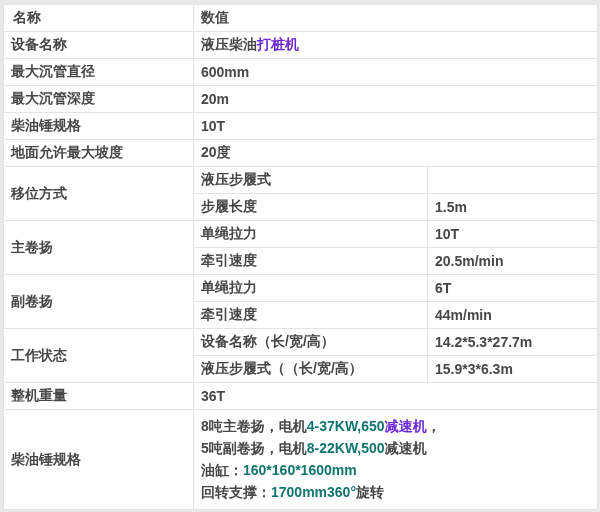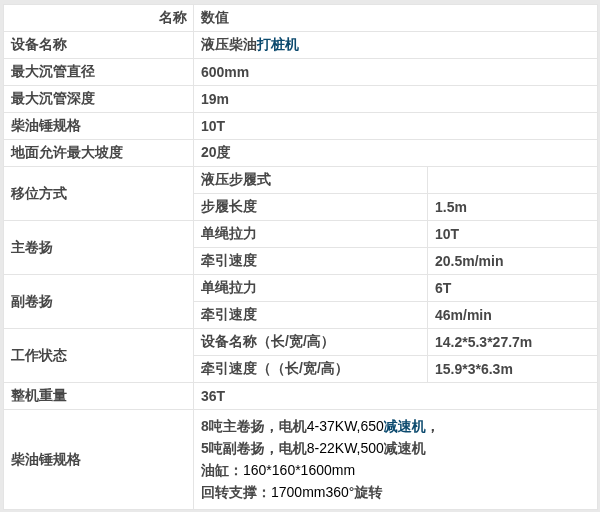--- a/index.html
+++ b/index.html
@@ -29,24 +29,24 @@
     font-weight:bold;
     color:#474747;
     vertical-align:middle;
     padding:0 6px 0 7px;
     overflow:hidden;
     white-space:nowrap;
   }
   thead tr, tbody tr{height:27px;}
   tbody tr:last-child{height:auto;}
   th{text-align:left;}
-  th.name-col{padding-left:25px;text-align:right;}
+  th.name-col{padding-left:9px;}
   td.c1{}
-  .num{font-weight:normal;color:#000000;}
-  a{color:#0c4a6e;text-decoration:none;font-weight:bold;cursor:pointer;}
+  .num{font-weight:bold;color:#0f766e;}
+  a{color:#6d28d9;text-decoration:none;font-weight:bold;cursor:pointer;}
   td.config-cell{padding-top:5px;padding-bottom:6px;white-space:normal;}
   .line{line-height:22px;height:22px;white-space:nowrap;}
 </style>
 </head>
 <body>
 
 <div class="table-wrap">
   <table>
     <colgroup>
       <col class="c1">
@@ -63,21 +63,21 @@
         <tr>
           <td class="c1">设备名称</td>
           <td class="c2" colspan="2"><span>液压柴油</span><a href="#">打桩机</a></td>
         </tr>
         <tr>
           <td class="c1">最大沉管直径</td>
           <td class="c2" colspan="2">600mm</td>
         </tr>
         <tr>
           <td class="c1">最大沉管深度</td>
-          <td class="c2" colspan="2">19m</td>
+          <td class="c2" colspan="2">20m</td>
         </tr>
         <tr>
           <td class="c1">柴油锤规格</td>
           <td class="c2" colspan="2">10T</td>
         </tr>
         <tr>
           <td class="c1">地面允许最大坡度</td>
           <td class="c2" colspan="2">20度</td>
         </tr>
         <tr>
@@ -98,29 +98,29 @@
           <td class="c2">牵引速度</td>
           <td class="c3">20.5m/min</td>
         </tr>
         <tr>
           <td class="c1" rowspan="2">副卷扬</td>
           <td class="c2">单绳拉力</td>
           <td class="c3">6T</td>
         </tr>
         <tr>
           <td class="c2">牵引速度</td>
-          <td class="c3">46m/min</td>
+          <td class="c3">44m/min</td>
         </tr>
         <tr>
           <td class="c1" rowspan="2">工作状态</td>
           <td class="c2">设备名称（长/宽/高）</td>
           <td class="c3">14.2*5.3*27.7m</td>
         </tr>
         <tr>
-          <td class="c2">牵引速度（（长/宽/高）</td>
+          <td class="c2">液压步履式（（长/宽/高）</td>
           <td class="c3">15.9*3*6.3m</td>
         </tr>
         <tr>
           <td class="c1">整机重量</td>
           <td class="c2" colspan="2">36T</td>
         </tr>
         <tr>
           <td class="c1">柴油锤规格</td>
           <td class="c2 config-cell" colspan="2">
             <div class="line"><span>8吨主卷扬，电机</span><span class="num">4-37KW,650</span><a href="#">减速机</a><span>，</span></div>

